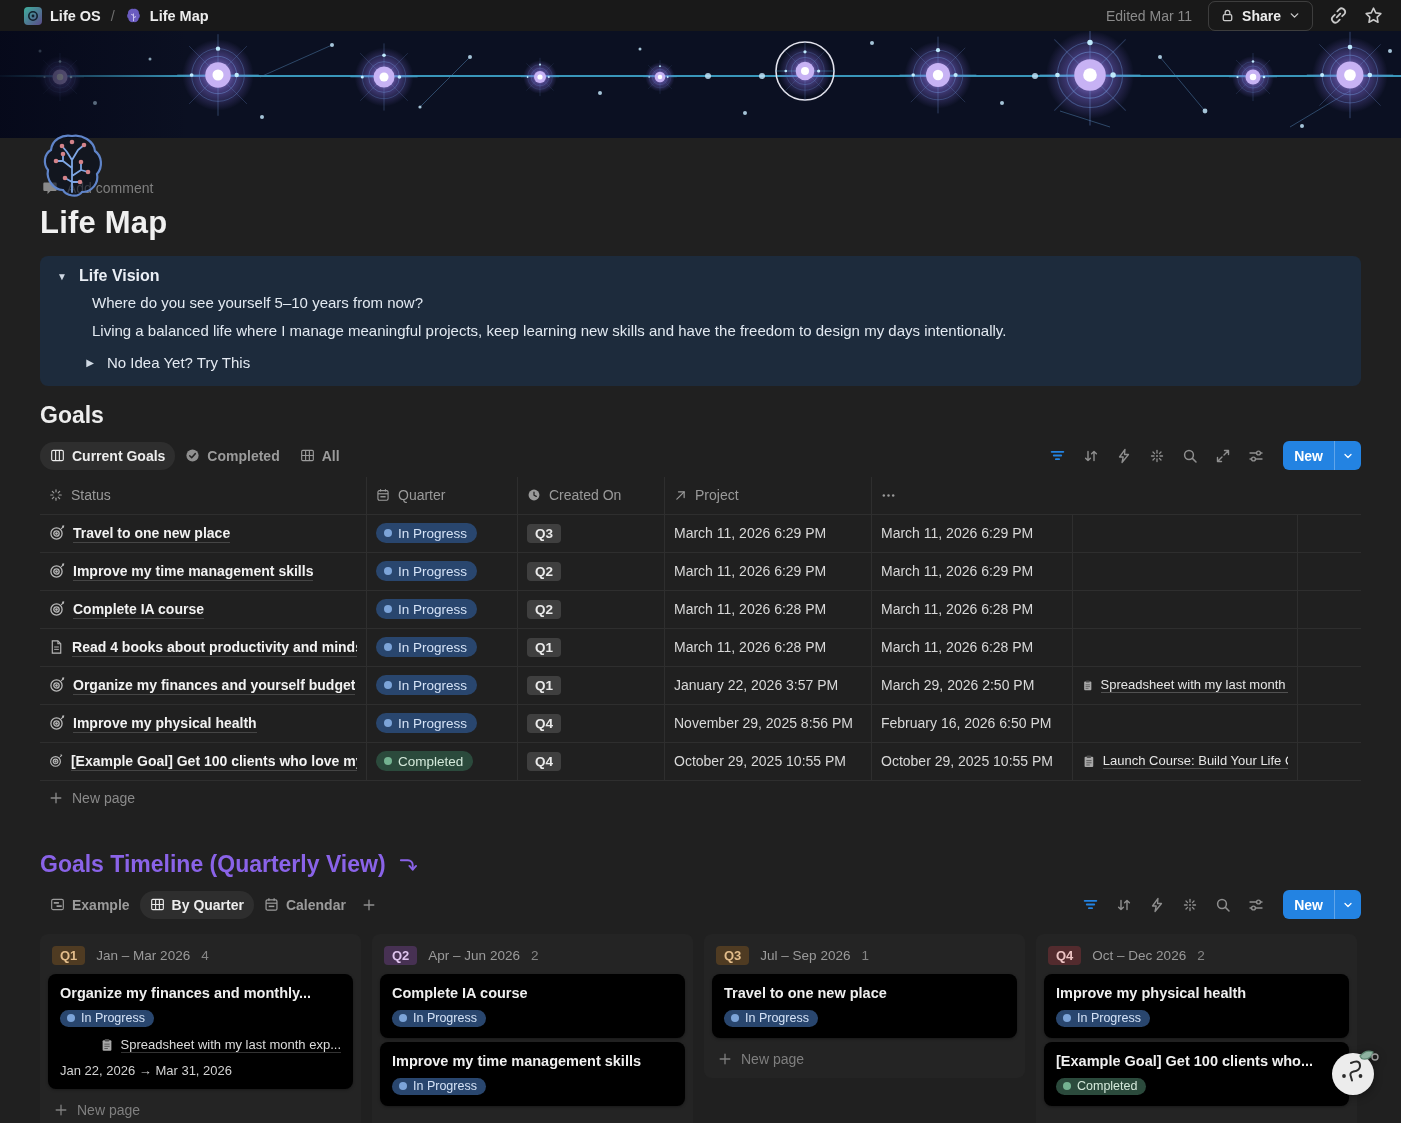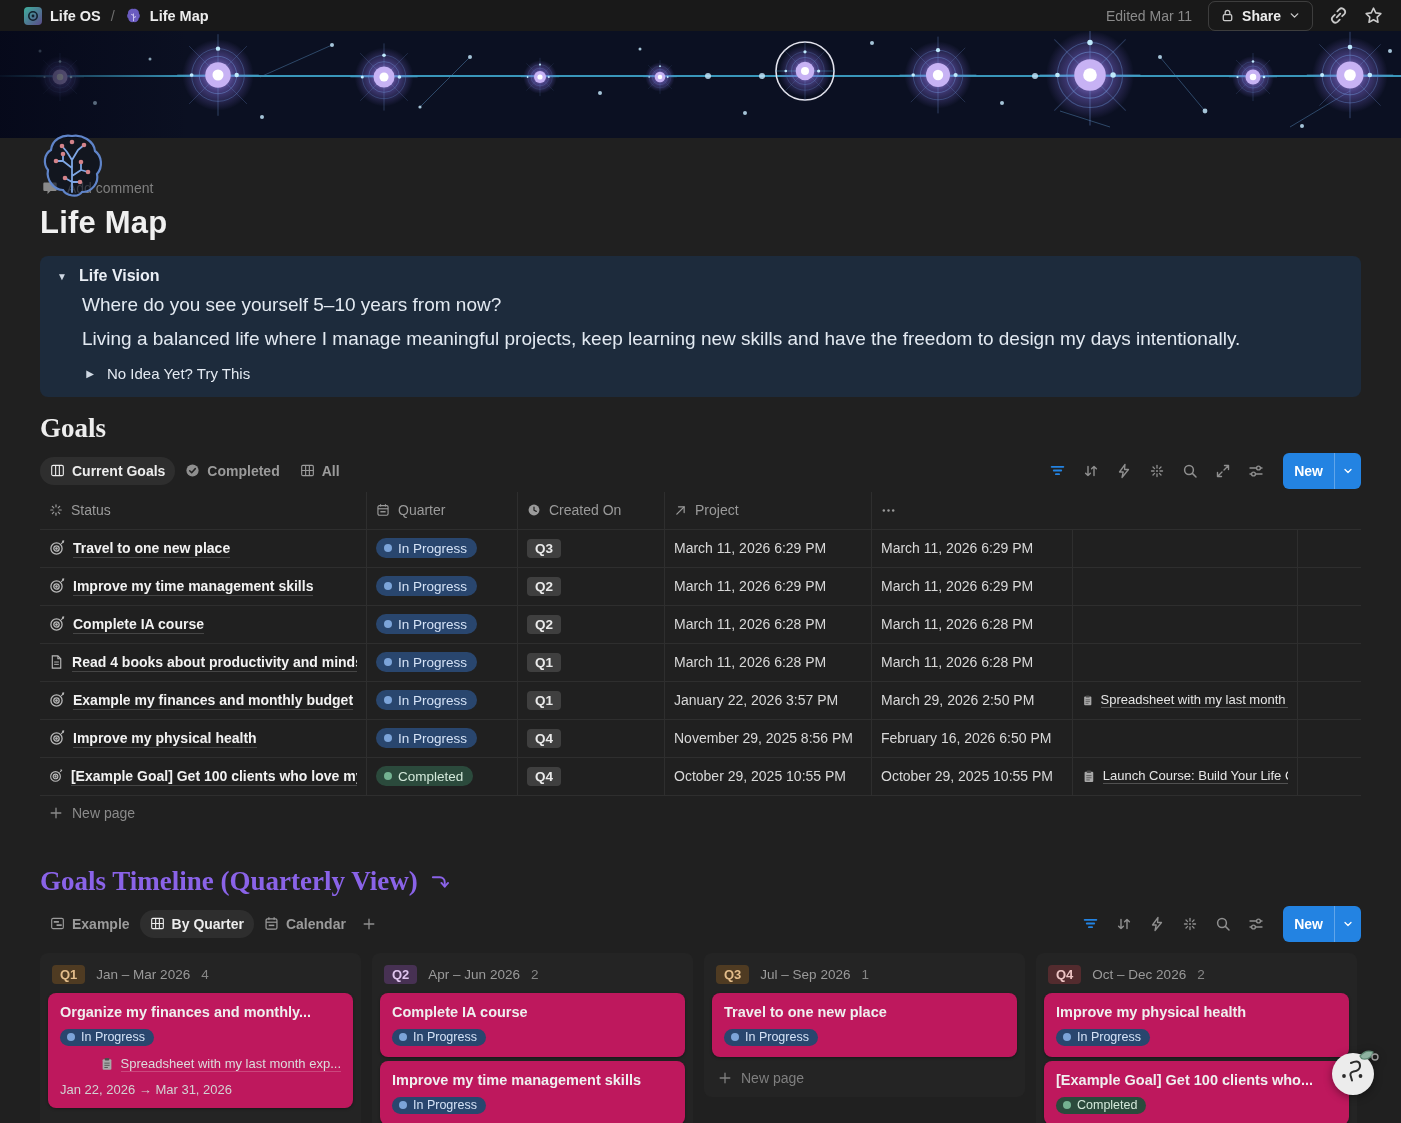--- a/index.html
+++ b/index.html
@@ -27,34 +27,34 @@
   
   .page{padding:0 40px;position:relative;}
   .page-icon{position:absolute;top:-50px;left:36px;width:72px;height:72px;}
   .add-comment{display:flex;align-items:center;gap:9px;margin:42px 0 0 2px;color:#7f7f7f;font-size:14px;}
   .page-title{font-size:31px;font-weight:700;color:#f0f0f0;margin-top:9px;letter-spacing:.2px;}
 
   
   .callout{margin-top:15px;background:#1d2b3c;border-radius:8px;padding:11px 16px 13px;}
   .toggle-head{display:flex;align-items:center;gap:11px;font-weight:600;font-size:16px;color:#eaeff6;}
   .tri{font-size:10px;color:#cfd8e3;width:12px;text-align:center;}
-  .callout p{margin:7px 0 0 26px;font-size:19px;color:#e2e9f1;line-height:1.42;}
+  .callout p{margin:7px 0 0 36px;font-size:15px;color:#e2e9f1;line-height:1.42;}
   .sub-toggle{margin:12px 0 2px 28px;display:flex;align-items:center;gap:11px;font-size:15px;color:#e4eaf2;}
 
   
-  .section-head{font-size:27px;font-weight:700;color:#ededed;margin-top:16px;display:flex;align-items:center;gap:12px;font-family:Liberation Serif, serif;}
+  .section-head{font-size:23px;font-weight:700;color:#ededed;margin-top:16px;display:flex;align-items:center;gap:12px;}
   .section-head.purple{color:#8a63e8;margin-top:35px;}
   .views-bar{display:flex;align-items:center;margin-top:8px;height:38px;}
   .view-tab{display:flex;align-items:center;gap:7px;padding:6px 10px;border-radius:15px;color:#9b9b9b;font-size:14px;font-weight:600;cursor:pointer;}
   .view-tab.active{background:#2e2e2e;color:#ececec;}
   .view-plus{color:#8f8f8f;padding:0 6px;cursor:pointer;}
   .toolbar{margin-left:auto;display:flex;align-items:center;gap:17px;}
   .tool{color:#8f8f8f;cursor:pointer;}
   .tool.blue{color:#2383e2;}
-  .btn-new{display:flex;align-items:center;background:#2383e2;border-radius:6px;color:#fff;font-size:14px;font-weight:600;height:36px;overflow:hidden;cursor:pointer;margin-left:2px;}
+  .btn-new{display:flex;align-items:center;background:#2383e2;border-radius:6px;color:#fff;font-size:14px;font-weight:600;height:29px;overflow:hidden;cursor:pointer;margin-left:2px;}
   .btn-new .lbl{padding:0 11px;}
   .btn-new .dd{padding:0 7px;border-left:1px solid rgba(255,255,255,.28);height:100%;display:flex;align-items:center;}
 
   
   .gtable{margin-top:2px;font-size:14px;--line:rgba(255,255,255,.065);}
   .trow{display:grid;grid-template-columns:327px 151px 147px 207px 201px 225px 1fr;border-bottom:1px solid var(--line);}
   .c{display:flex;align-items:center;gap:8px;padding:0 9px;border-right:1px solid var(--line);height:37px;overflow:hidden;white-space:nowrap;}
   .c:last-child{border-right:none;}
   .thead{color:#9a9a9a;border-bottom:1px solid var(--line);}
   .thead .c{font-weight:400;}
@@ -71,21 +71,21 @@
 
   
   .board{display:flex;gap:11px;margin-top:10px;align-items:flex-start;}
   .kcol{width:321px;background:#242424;border-radius:8px;padding:5px 6px 8px;flex:none;}
   .kcol-head{display:flex;align-items:center;gap:11px;padding:7px 6px 5px;font-size:13.5px;color:#9a9a9a;}
   .ktag{border-radius:4px;padding:2px 8px;font-weight:700;font-size:13px;cursor:pointer;}
   .ktag.brown{background:#4f3b22;color:#e3bd8b;}
   .ktag.purple{background:#473153;color:#dfc4ee;}
   .ktag.red{background:#532b2e;color:#edc4c4;}
   .kcount{color:#868686;}
-  .kcard{background:#be185d;border-radius:8px;padding:11px 12px;margin:4px 2px;box-shadow:0 1px 3px rgba(0,0,0,.35);cursor:pointer;}
+  .kcard{background:#000000;border-radius:8px;padding:11px 12px;margin:4px 2px;box-shadow:0 1px 3px rgba(0,0,0,.35);cursor:pointer;}
   .kcard .t{font-size:14.5px;font-weight:600;color:#efefef;white-space:nowrap;overflow:hidden;}
   .kcard .pill{margin-top:9px;font-size:12.5px;padding:1.5px 9px 1.5px 7px;}
   .kproj{display:flex;gap:7px;margin-top:10px;font-size:13px;color:#dcdcdc;align-items:center;overflow:hidden;justify-content:flex-end;}
   .kproj span{border-bottom:1px solid rgba(255,255,255,.2);white-space:nowrap;overflow:hidden;}
   .kdates{margin-top:10px;font-size:13px;color:#d2d2d2;white-space:nowrap;}
   .knew{display:flex;gap:9px;align-items:center;padding:9px 8px 3px;color:#7f7f7f;font-size:14px;cursor:pointer;}
 
   
   .mascot{position:absolute;left:1330px;top:1047px;width:50px;height:50px;filter:drop-shadow(0 2px 4px rgba(0,0,0,.4));}
 </style>
@@ -579,21 +579,21 @@
       <div class="c date-c">March 11, 2026 6:28 PM</div>
       <div class="c"></div>
         <div class="c"></div>
     </div>
 
     <div class="trow">
       <div class="c">
           <svg width="16" height="16" style="color:#b9b9b9">
             <use href="#i-target"></use>
           </svg>
-          <span class="goal-t">Example my finances and monthly budget</span>
+          <span class="goal-t">Organize my finances and yourself budget</span>
         </div>
       <div class="c">
           <span class="pill">
             <i class="dot"></i>
             <span>In Progress</span>
           </span>
         </div>
       <div class="c">
           <span class="qpill">Q1</span>
         </div>

